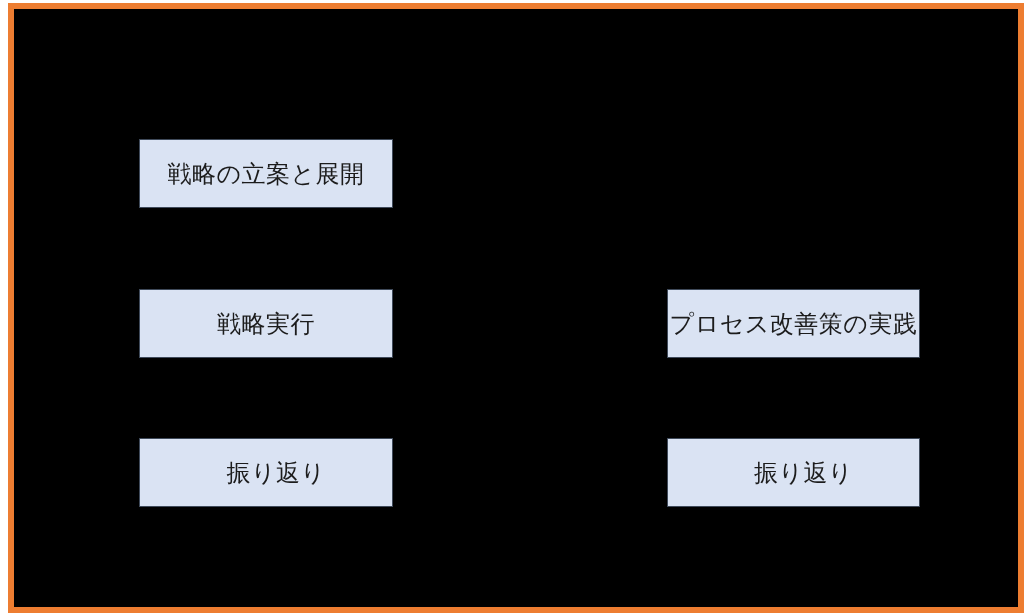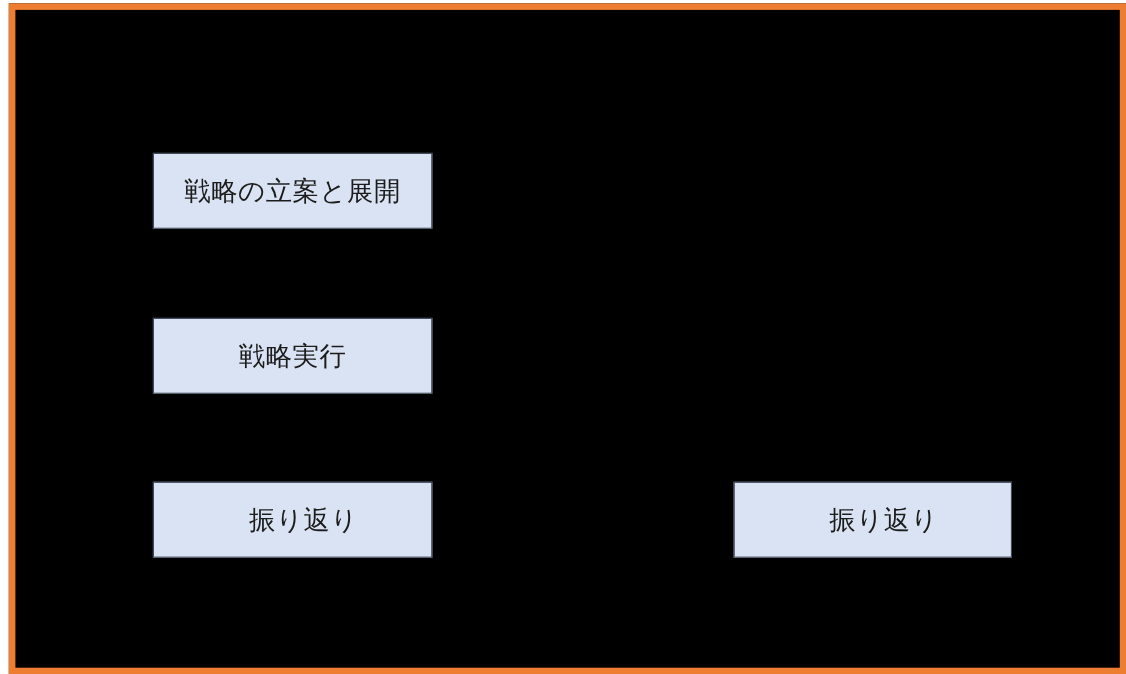--- a/index.html
+++ b/index.html
@@ -50,16 +50,17 @@
 
 <div class="frame">
 
   <div class="node l row1">戦略の立案と展開</div>
 
   <div class="node l row2">戦略実行</div>
 
   <div class="node l row3">振り返り</div>
 
 
+  <div class="node r row2">プロセス改善策の実践</div>
 
   <div class="node r row3">振り返り</div>
 
 </div>
 
 </body></html>

